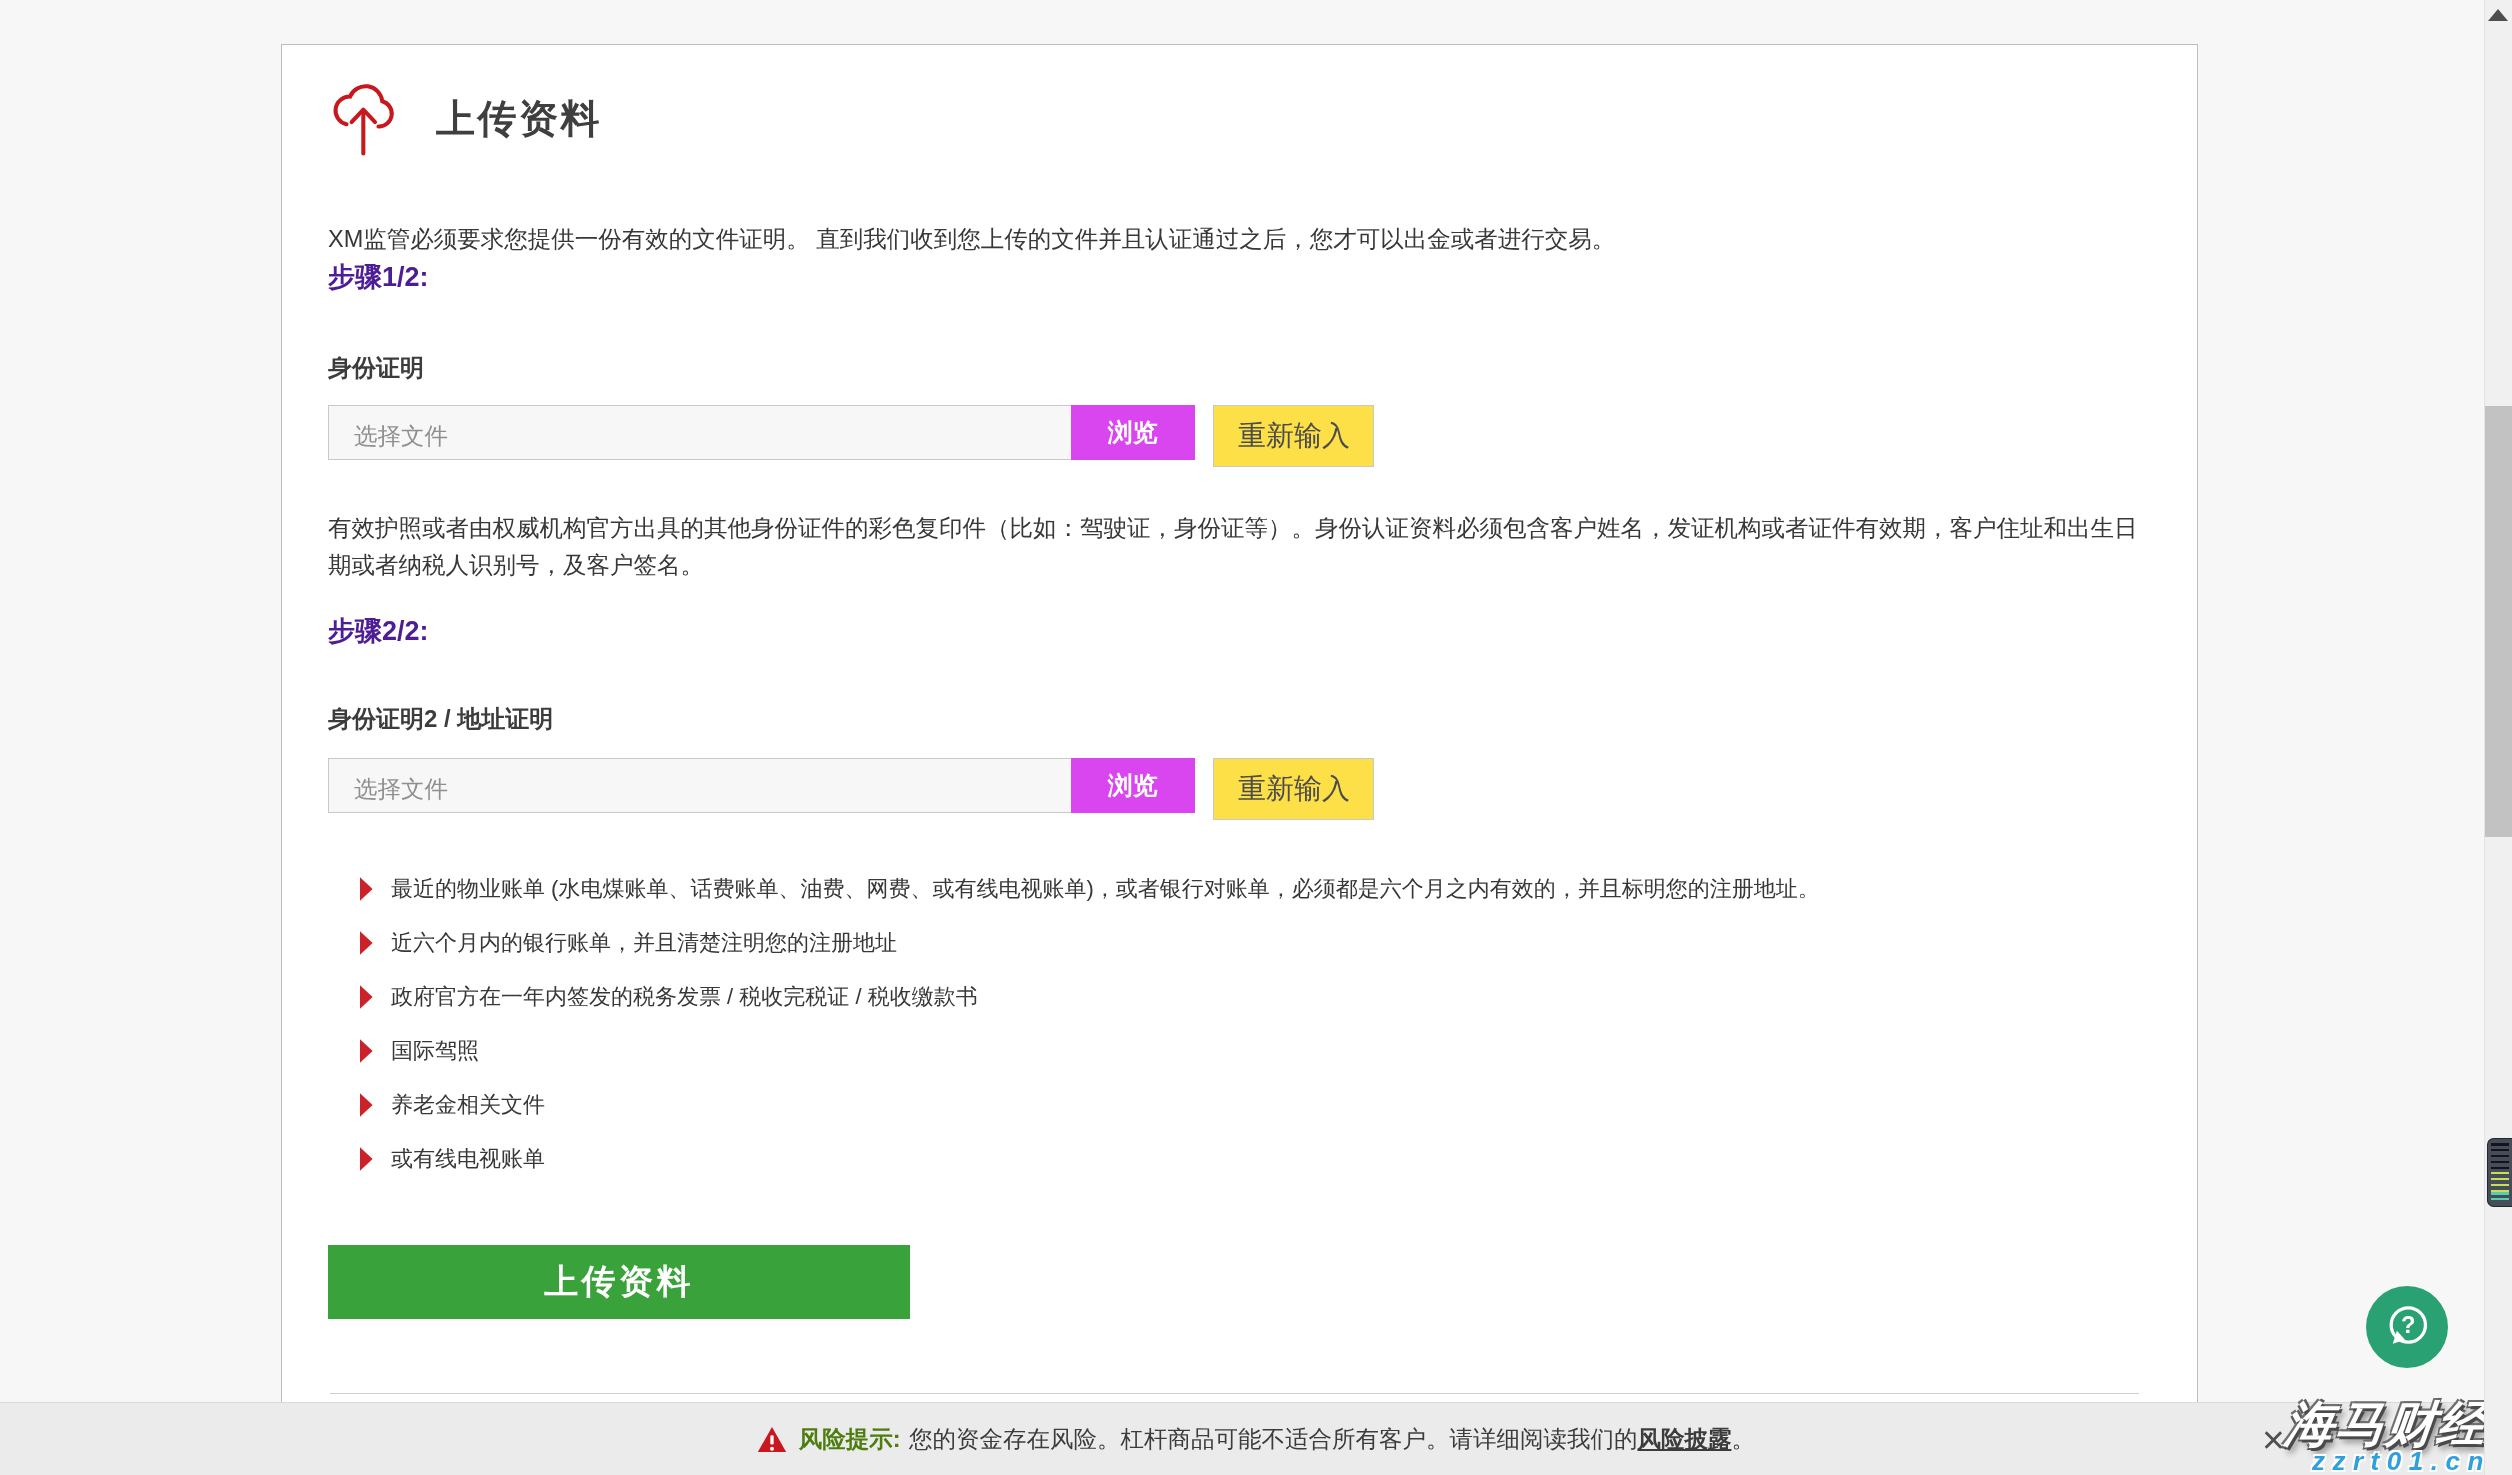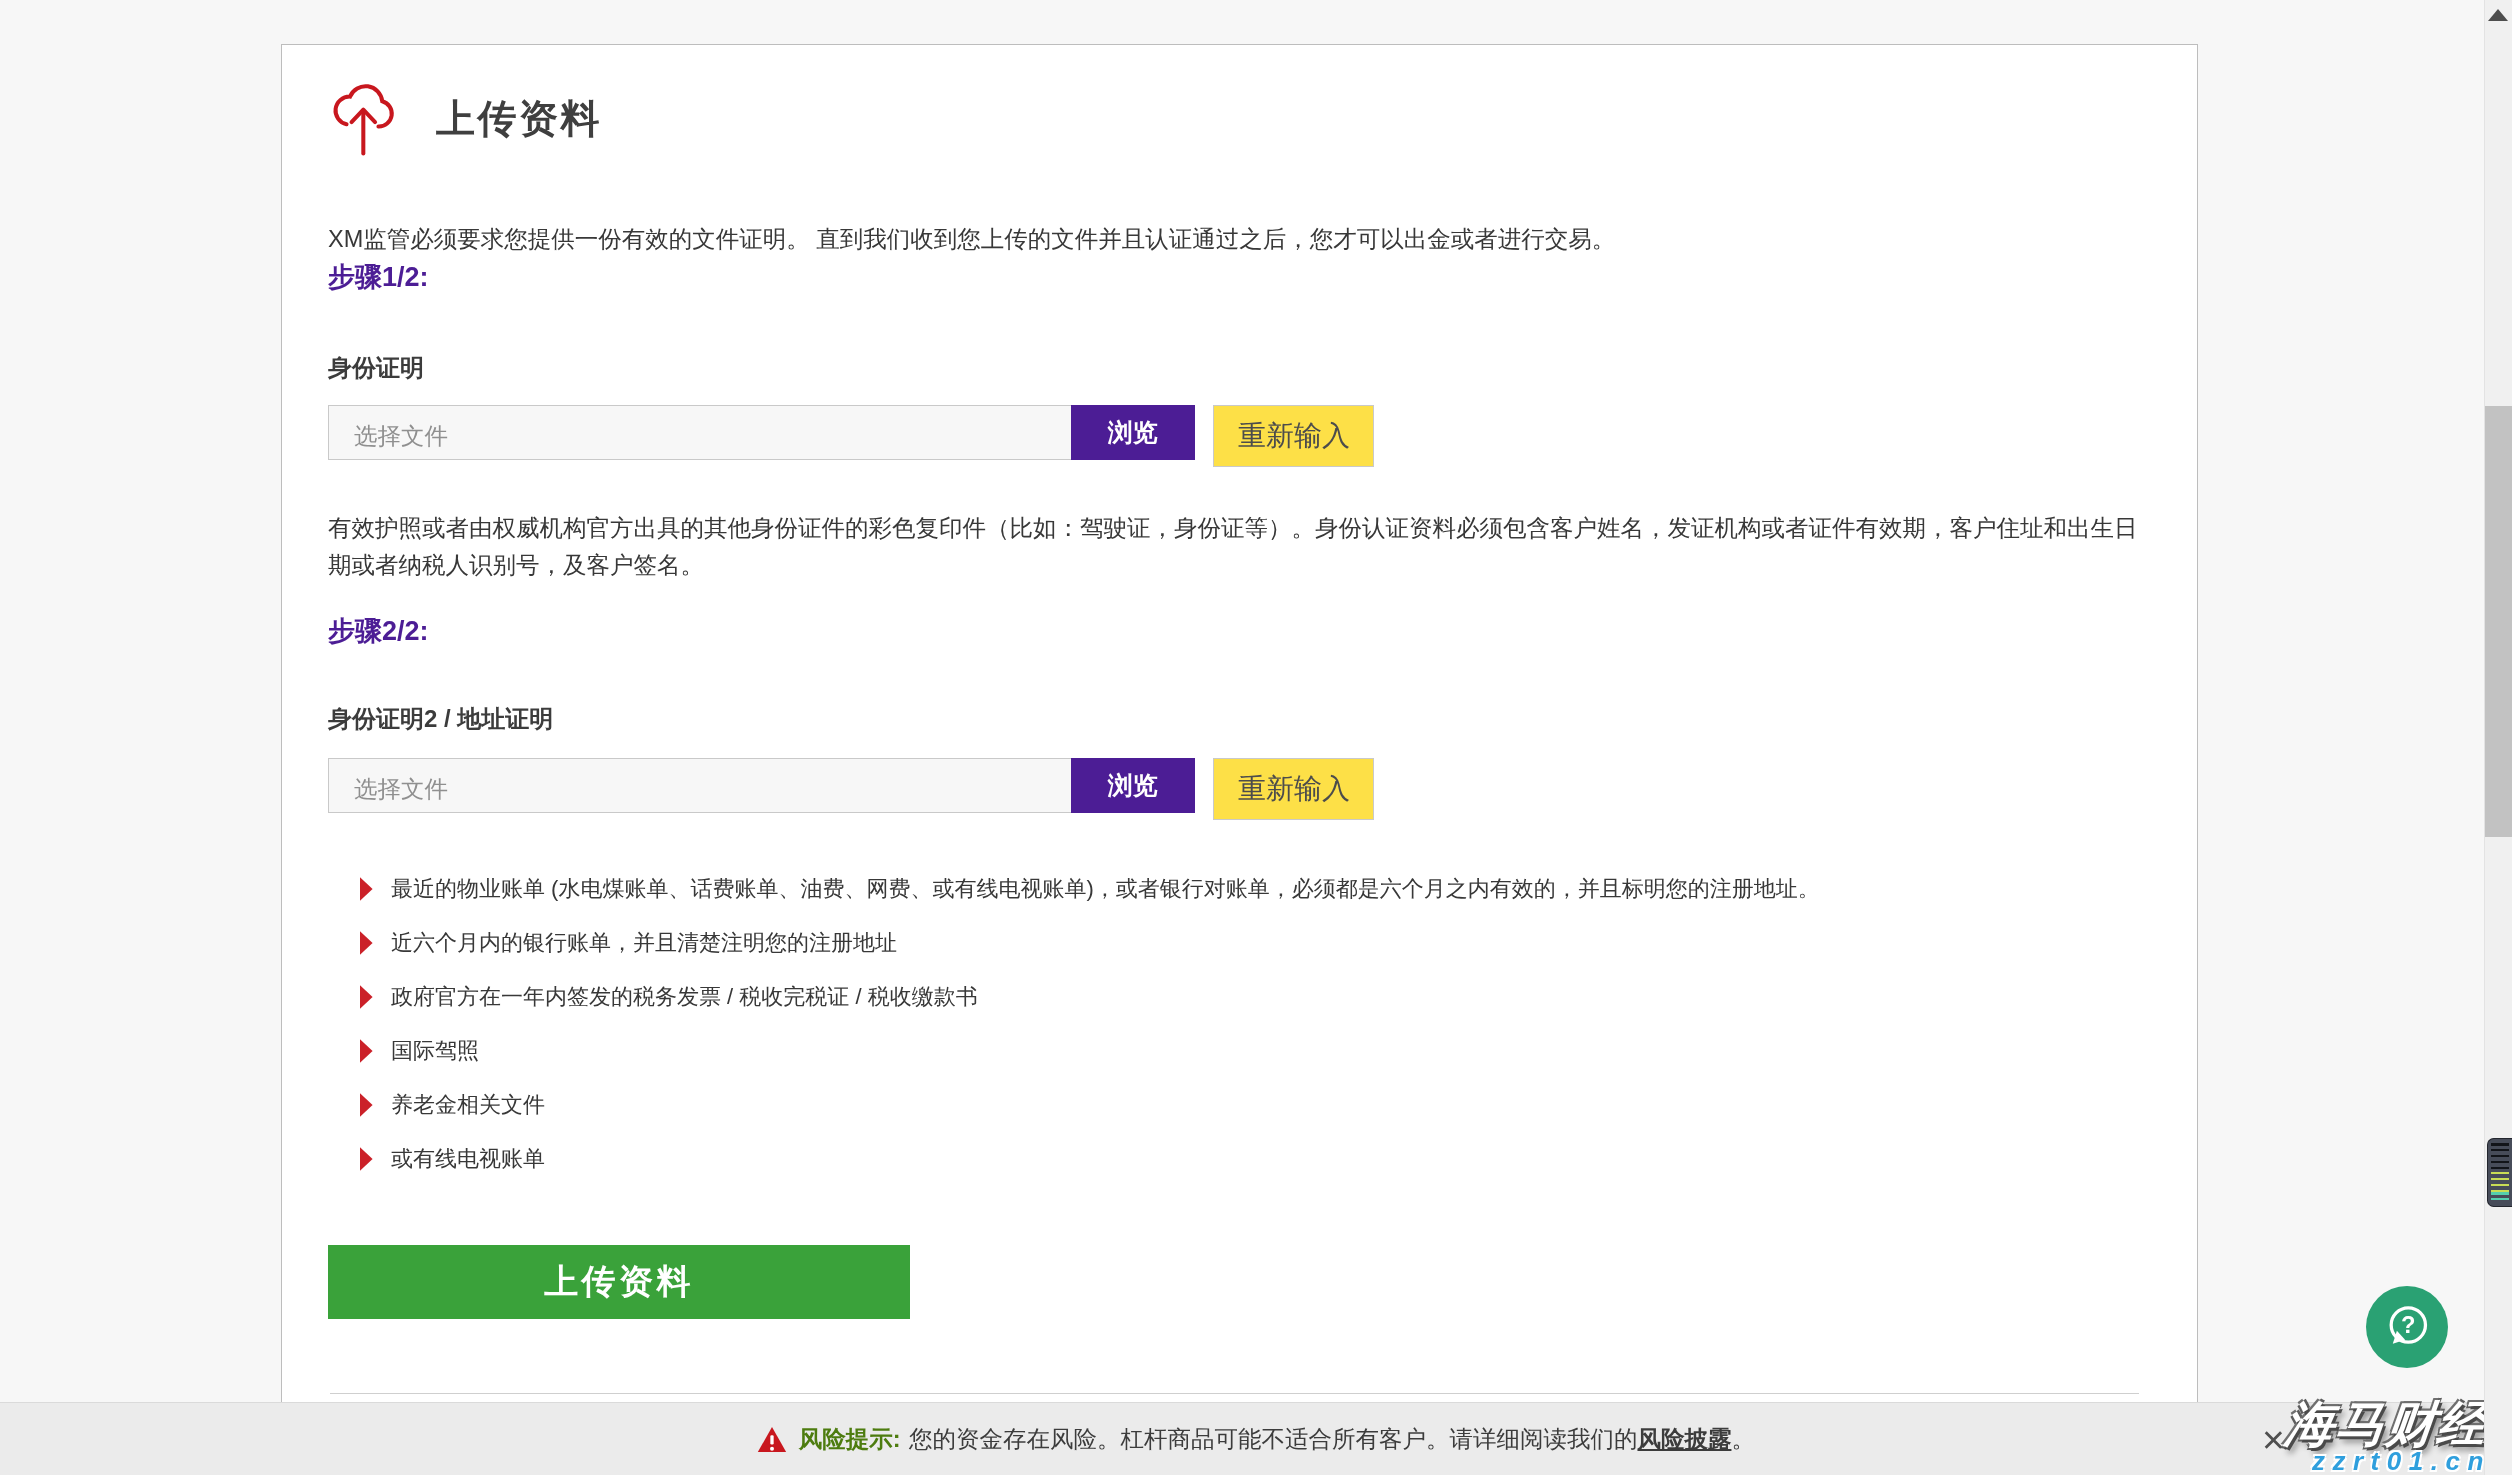--- a/index.html
+++ b/index.html
@@ -22,21 +22,21 @@
   .field-label { position:absolute; left:46px; font-size:24px; font-weight:bold; color:#3c3c3c; }
   .label-1 { top:307px; } .label-2 { top:658px; }
   .file-row { position:absolute; left:46px; display:flex; align-items:flex-start; }
   .row-1 { top:360px; } .row-2 { top:713px; }
   .file-group {
     width:867px; height:55px; background:#f7f7f7; border:0.8px solid #c9c9c9;
     box-sizing:border-box; display:flex; align-items:stretch; cursor:pointer;
   }
   .file-placeholder { flex:1; padding-left:25px; line-height:60px; font-size:23.5px; color:#8f8f8f; overflow:hidden; white-space:nowrap; }
   .browse-btn {
-    width:124px; margin:-0.8px -0.8px -0.8px 0; border:none; background:#4c1d95; color:#fff;
+    width:124px; margin:-0.8px -0.8px -0.8px 0; border:none; background:#d946ef; color:#fff;
     font-size:25px; font-weight:bold; font-family:inherit; cursor:pointer;
   }
   .reset-btn {
     margin-left:18.4px; width:161px; height:62px; background:#fde047; border:0.8px solid #c9c9c9;
     font-size:28px; color:#4c4c4c; font-family:inherit; cursor:pointer; box-sizing:border-box;
   }
   .desc { position:absolute; left:46px; top:465px; width:1814px; font-size:23.5px; line-height:37px; color:#383838; }
   .doc-list { position:absolute; left:78px; top:828px; margin:0; padding:0; list-style:none; }
   .doc-list li { display:flex; align-items:center; margin-bottom:22px; min-height:32px; font-size:22px; color:#383838; }
   .doc-marker { width:12.6px; height:23.5px; flex:0 0 12.6px; background:#cb2129;

